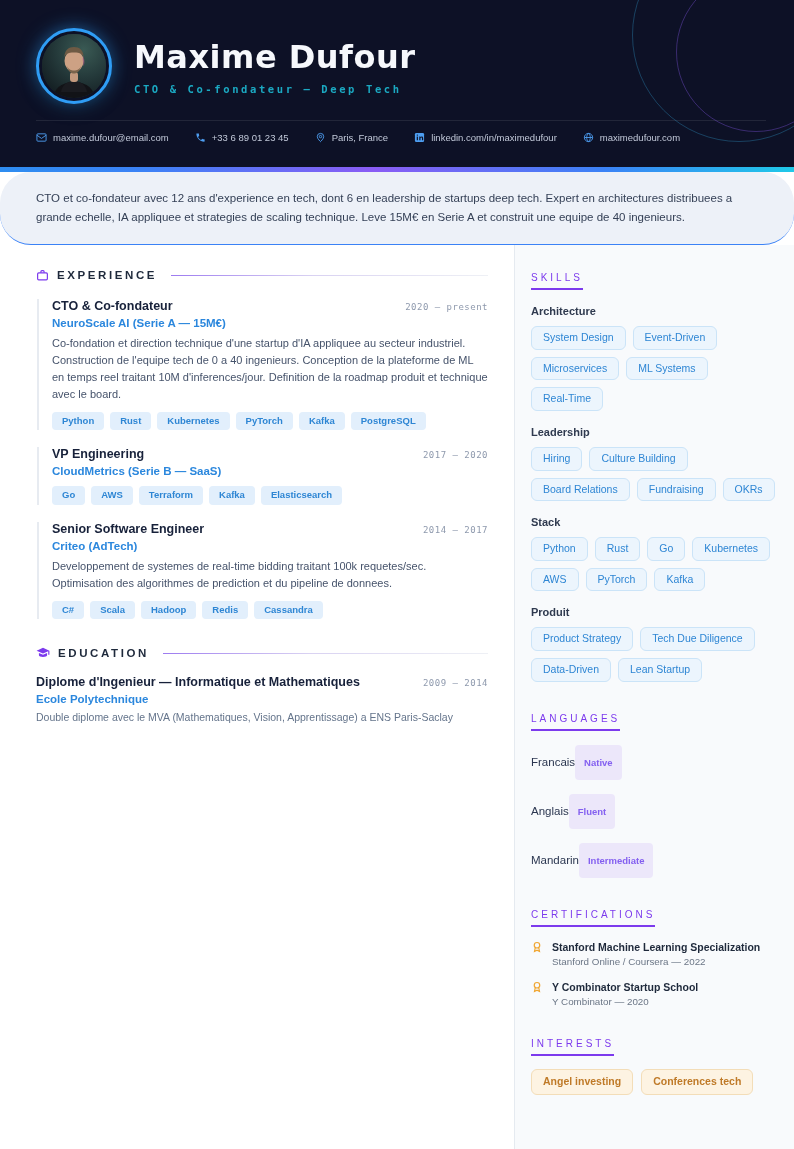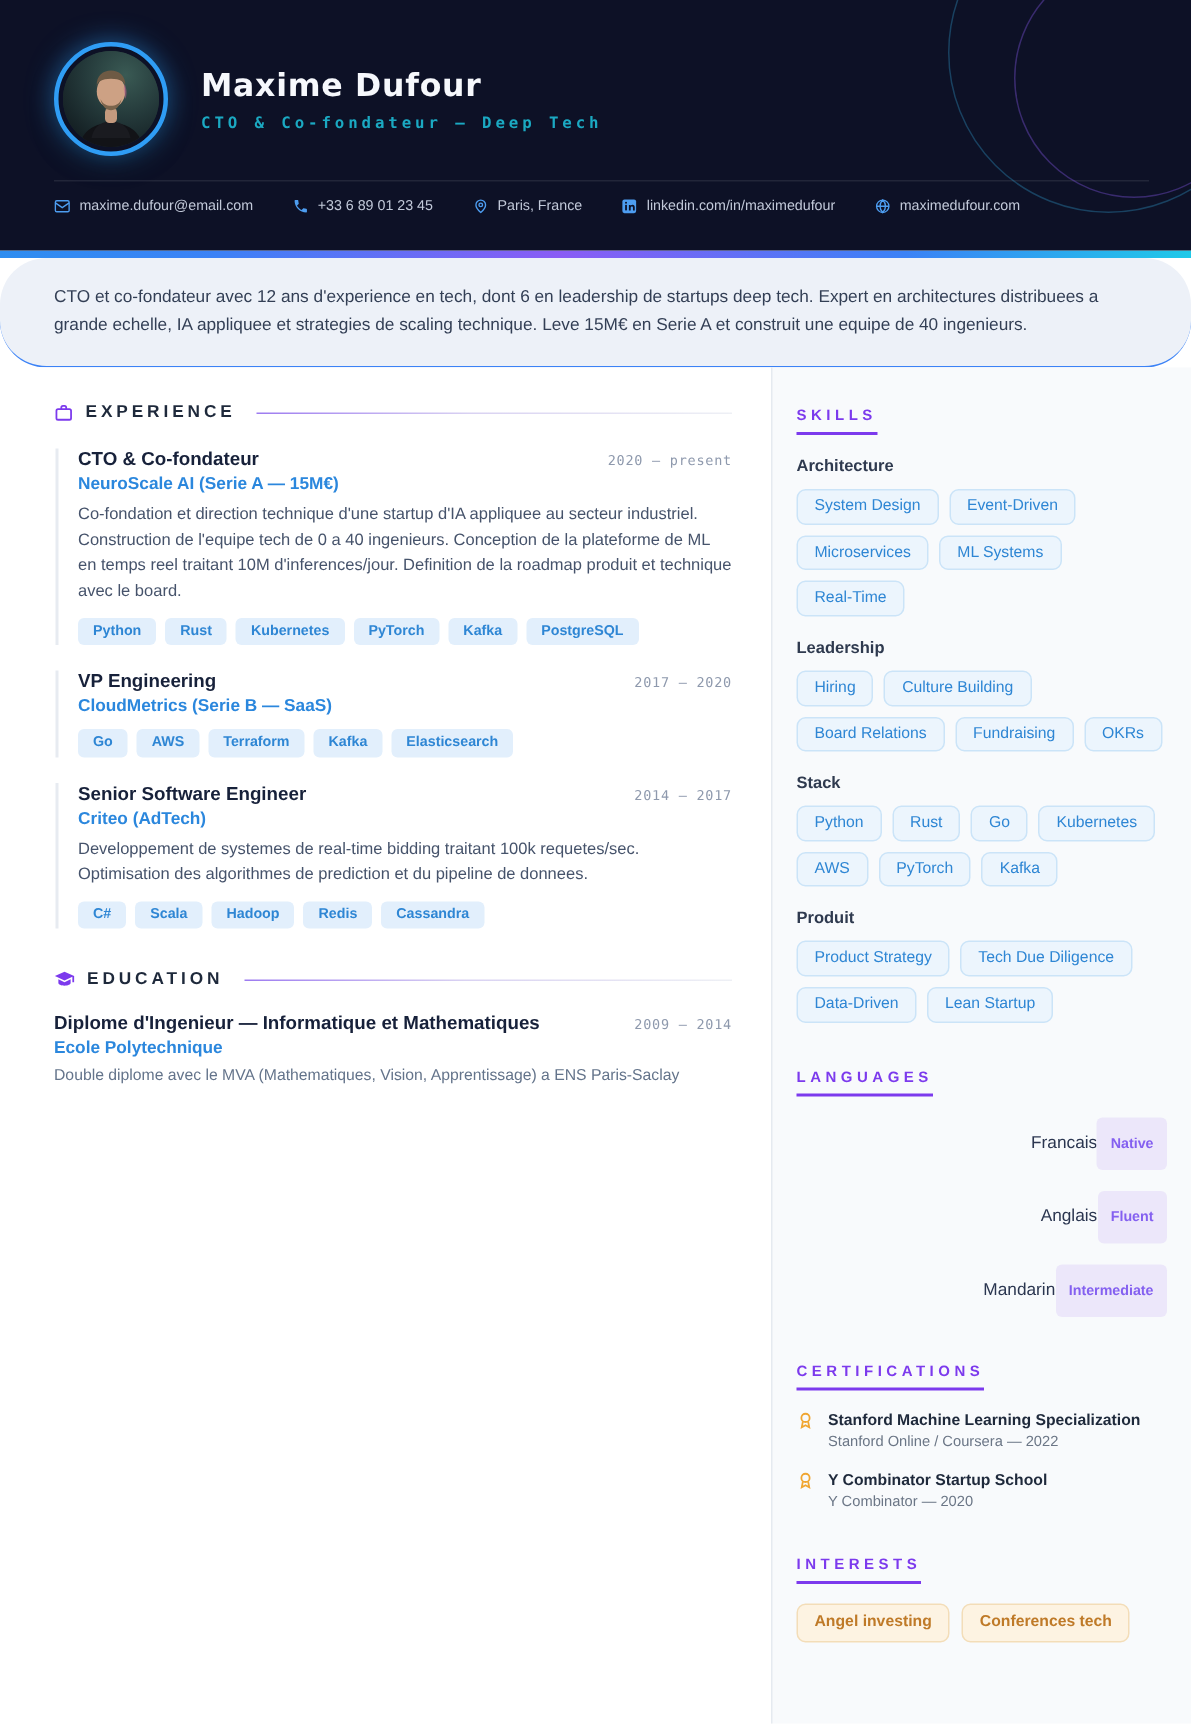--- a/index.html
+++ b/index.html
@@ -26,21 +26,21 @@
   }
   .avatar {
     width:100%; height:100%; border-radius:50%; overflow:hidden;
     background:radial-gradient(circle at 60% 30%, #33524e 0%, #233635 45%, #151f22 100%);
     position:relative;
   }
   .avatar svg { position:absolute; inset:0; }
   .name-block { margin-left:22px; }
   .name {
     color:#f6f8fc; font-family:"DejaVu Sans", sans-serif;
-    font-size:21px; font-weight:bold; letter-spacing:0.5px;
+    font-size:32px; font-weight:bold; letter-spacing:0.5px;
   }
   .role {
     margin-top:7px; color:#1ba9c2; font-family:"DejaVu Sans Mono", monospace;
     font-size:10.5px; font-weight:bold; letter-spacing:2.6px;
   }
   .header-divider { border-top:1px solid rgba(255,255,255,0.09); margin:16px 0 0 0; }
   .contact-row { display:flex; align-items:center; gap:26px; padding:11px 0; position:relative; z-index:2; }
   .contact-item { display:flex; align-items:center; gap:6px; color:#c2c9d9; font-size:9.5px; text-decoration:none; }
   .contact-item .ic { color:#4d9df0; display:flex; }
   .gradient-bar { height:5px; background:linear-gradient(90deg,#2e8df0 0%,#3b82f6 18%,#8a5cf5 47%,#3b82f6 76%,#1fc9e8 100%); }
@@ -69,32 +69,32 @@
   .tag-row { display:flex; flex-wrap:wrap; gap:6px; margin-top:9px; }
   .tag {
     background:#e2effc; color:#2e86d4; font-size:9.5px; font-weight:bold;
     padding:3px 10px; border-radius:4px; line-height:1.3;
   }
   .edu-sec { margin-top:27px; }
   .edu-item { margin-top:15px; }
   .edu-note { margin-top:6px; font-size:10.5px; color:#64748b; }
   
   .side-head {
-    display:inline-block; color:#7c3aed; font-size:10px; font-weight:bold;
+    display:inline-block; color:#7c3aed; font-size:10px; font-weight:normal;
     letter-spacing:3px; padding-bottom:5px; border-bottom:2px solid #7c3aed;
   }
   .skill-group { margin-top:15px; }
   .group-name { font-size:11px; font-weight:bold; color:#2f3a4f; }
   .pill-row { display:flex; flex-wrap:wrap; gap:7px; margin-top:9px; }
   .pill {
     background:#ecf5fd; border:1px solid #cbe4f8; color:#2e86d4;
     font-size:10.5px; font-weight:normal; padding:4px 11px; border-radius:6px; line-height:1.3;
   }
   .side-section { margin-top:26px; }
-  .lang-row { display:flex; justify-content:flex-end; align-items:center; margin-top:14px; }
+  .lang-row { display:flex; justify-content:flex-start; align-items:center; margin-top:14px; }
   .lang-name { font-size:11.5px; color:#2b3650; }
   .lang-badge {
     background:#ece7fa; color:#8460f0; font-size:9.5px; font-weight:bold;
     padding:12px 9px; border-radius:4px;
   }
   .cert-item { display:flex; gap:9px; margin-top:13px; align-items:flex-start; }
   .cert-item .cic { color:#f0a632; display:flex; margin-top:1px; }
   .cert-title { font-size:10.5px; font-weight:bold; color:#1e293b; line-height:1.35; }
   .cert-org { font-size:9.8px; color:#6b7686; margin-top:2px; }
   .interest {

